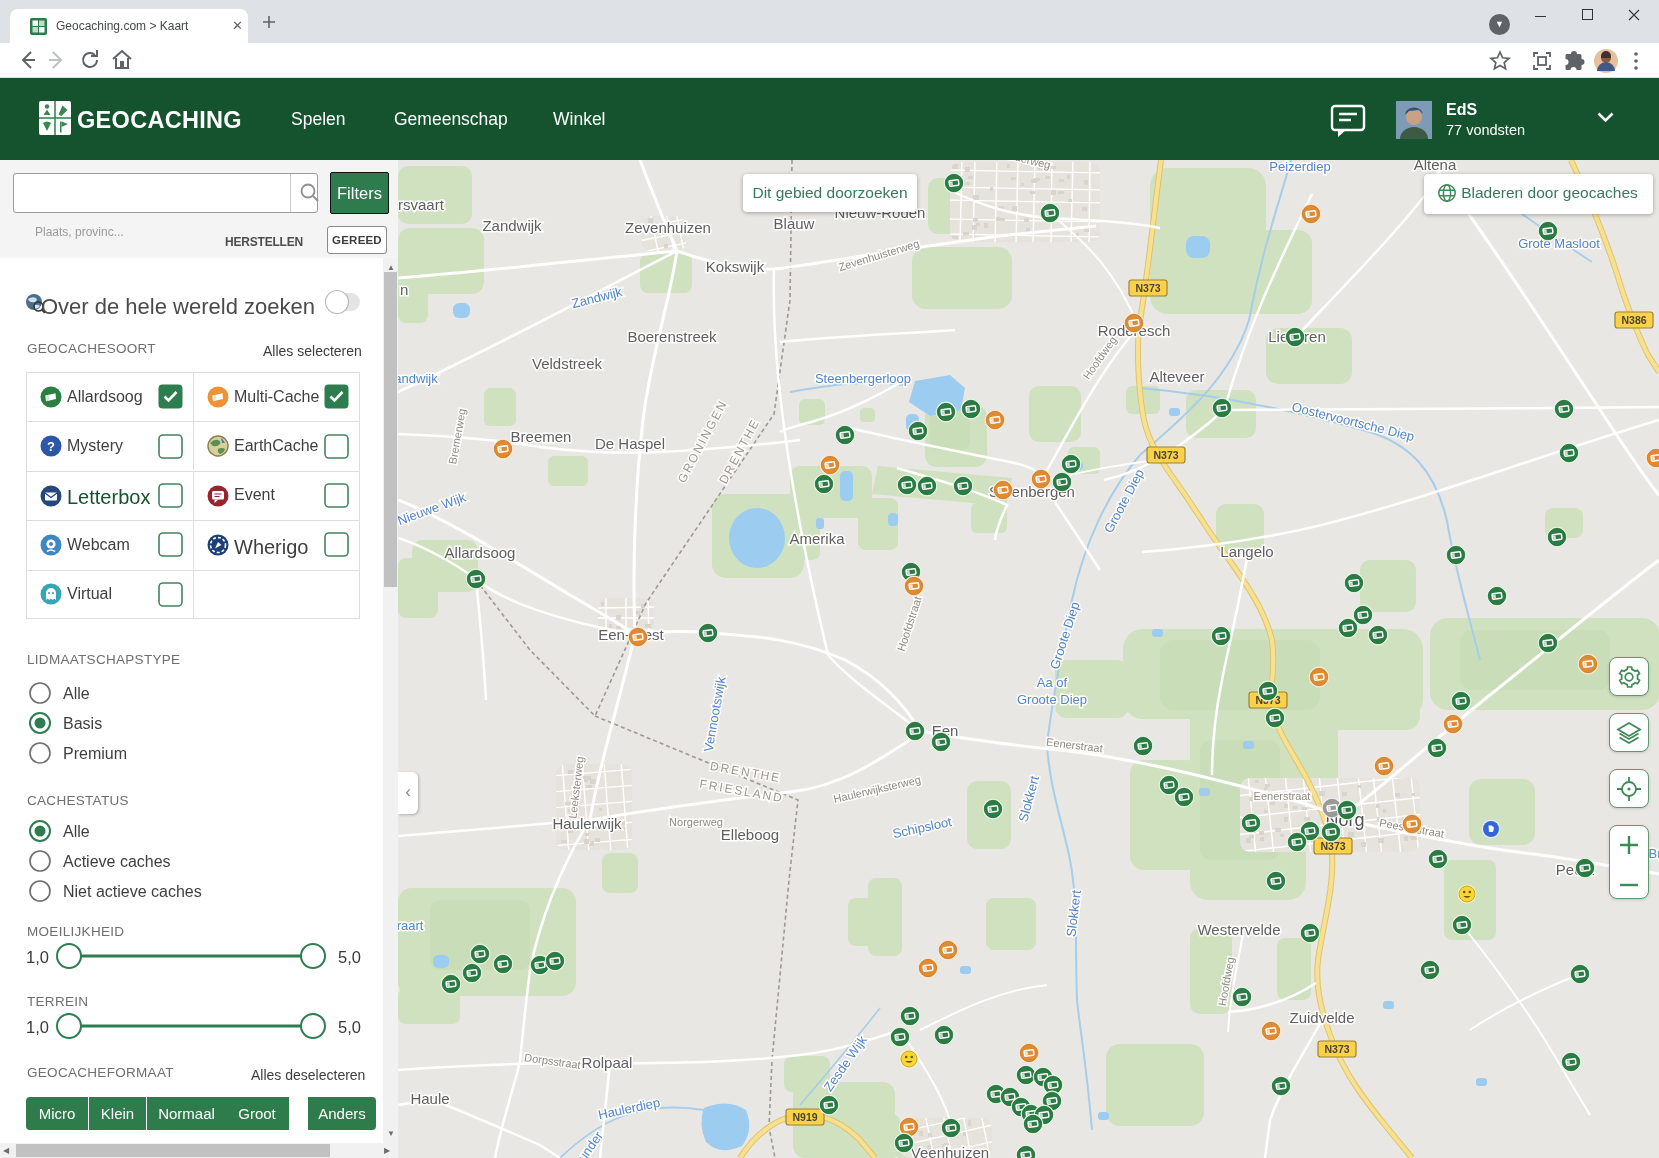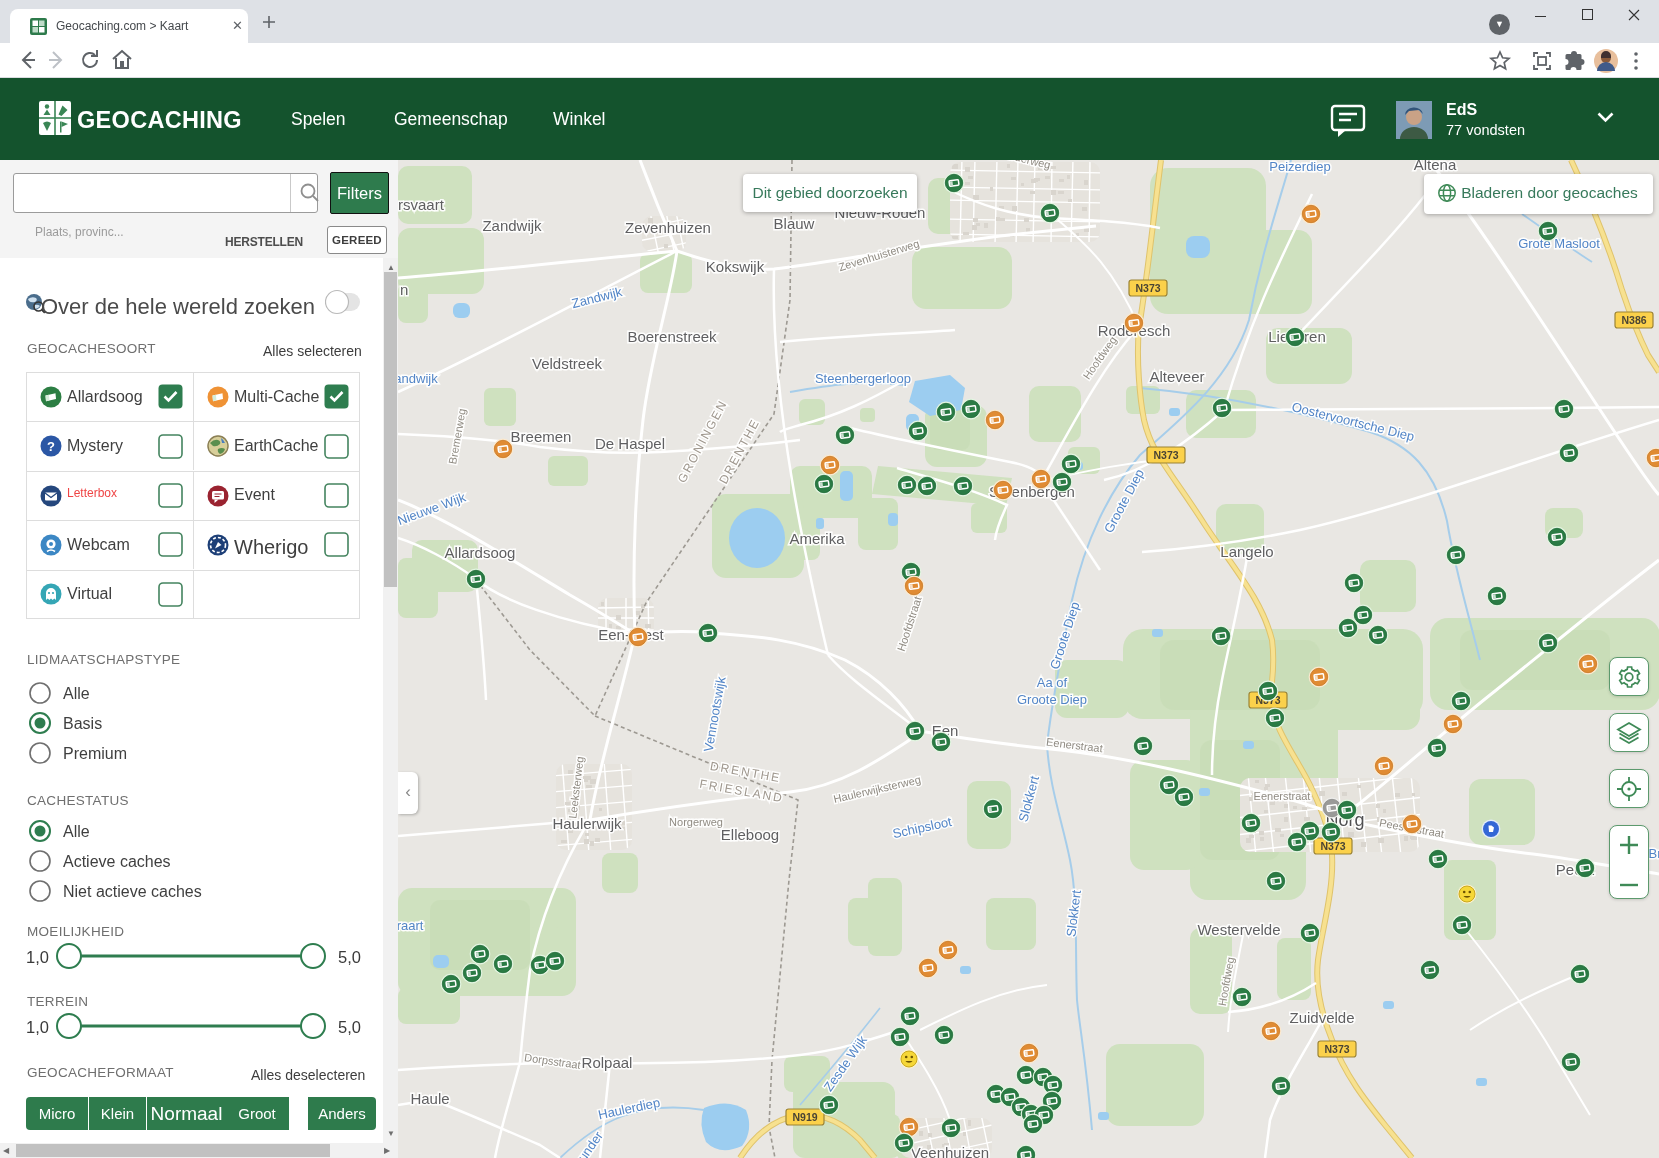--- a/index.html
+++ b/index.html
@@ -843,21 +843,21 @@
         <svg width="25" height="25" style="position:absolute;left:324px;top:175.6px">
           <rect x="1" y="1" width="23" height="23" rx="4" fill="#fff" stroke="#44845f" stroke-width="1.6"></rect>
         </svg>
         <div style="position:absolute;left:26px;top:213px;width:334px;height:1px;background:#ddd"></div>
         <div style="position:absolute;left:193px;top:213px;width:1px;height:49px;background:#ddd"></div>
         <svg width="22" height="22" style="position:absolute;left:40px;top:226.5px">
           <circle cx="11" cy="11" r="10.5" fill="#25477d"></circle>
           <rect x="5" y="7.5" width="12" height="8" rx="1" fill="#fff"></rect>
           <path d="M5,8 L11,12.5 L17,8" stroke="#25477d" stroke-width="1.3" fill="none"></path>
         </svg>
-        <span style="position:absolute;left:67px;top:228px;font-size:12px;color:#ef4444">Letterbox</span>
+        <span style="position:absolute;left:67px;top:228px;font-size:20px;color:#14532d">Letterbox</span>
         <svg width="25" height="25" style="position:absolute;left:158px;top:225.0px">
           <rect x="1" y="1" width="23" height="23" rx="4" fill="#fff" stroke="#44845f" stroke-width="1.6"></rect>
         </svg>
         <svg width="22" height="22" style="position:absolute;left:207px;top:226.5px">
           <circle cx="11" cy="11" r="10.5" fill="#9a2330"></circle>
           <rect x="5" y="6" width="12" height="8.5" rx="1.5" fill="#fff"></rect>
           <path d="M7.5 14.5l0 3.5 4-3.5z" fill="#fff"></path>
           <path d="M7.5 9h7M7.5 11.5h5" stroke="#9a2330" stroke-width="1.2"></path>
         </svg>
         <span style="position:absolute;left:234px;top:228px;font-size:16px;color:#3f3f3f">Event</span>
@@ -938,21 +938,21 @@
         <span class="sliderval" style="left:338px;top:760px">5,0</span>
         <svg width="290" height="30" style="position:absolute;left:55px;top:753px">
           <line x1="14" y1="15" x2="262" y2="15" stroke="#2e7d4f" stroke-width="3"></line>
           <circle cx="14" cy="15" r="12" fill="#fff" stroke="#2e7d4f" stroke-width="2"></circle>
           <circle cx="258" cy="15" r="12" fill="#fff" stroke="#2e7d4f" stroke-width="2"></circle>
         </svg>
     <span class="sect" style="top:807px">GEOCACHEFORMAAT</span>
     <span class="slink" style="left:251px;top:809px">Alles deselecteren</span>
     <div style="position:absolute;left:26px;top:839px;width:62px;height:33px;background:#2e7b4c;border-radius:4px 0 0 4px;color:#fff;font-size:15px;text-align:center;line-height:33px">Micro</div>
         <div style="position:absolute;left:89px;top:839px;width:57px;height:33px;background:#2e7b4c;color:#fff;font-size:15px;text-align:center;line-height:33px">Klein</div>
-        <div style="position:absolute;left:147px;top:839px;width:79px;height:33px;background:#2e7b4c;color:#fff;font-size:19px;text-align:center;line-height:33px">Normaal</div>
+        <div style="position:absolute;left:147px;top:839px;width:79px;height:33px;background:#2e7b4c;color:#fff;font-size:15px;text-align:center;line-height:33px">Normaal</div>
         <div style="position:absolute;left:225px;top:839px;width:64px;height:33px;background:#2e7b4c;color:#fff;font-size:15px;text-align:center;line-height:33px">Groot</div>
         <div style="position:absolute;left:308px;top:839px;width:68px;height:33px;background:#2e7b4c;border-radius:0 4px 4px 0;color:#fff;font-size:15px;text-align:center;line-height:33px">Anders</div>
   </div>
   <div id="vscroll">
     <span class="sarr" style="left:4px;top:2px">▲</span>
     <span class="sarr" style="left:4px;top:868px">▼</span>
     <div id="vthumb"></div>
   </div>
   <div id="hscroll">
     <span class="sarr" style="left:3px;top:0px">◀</span>

